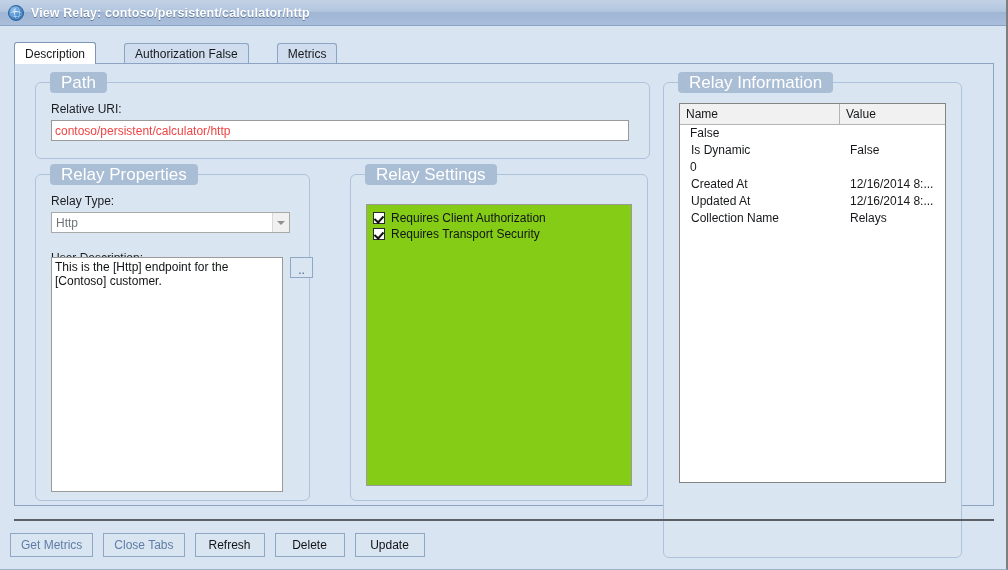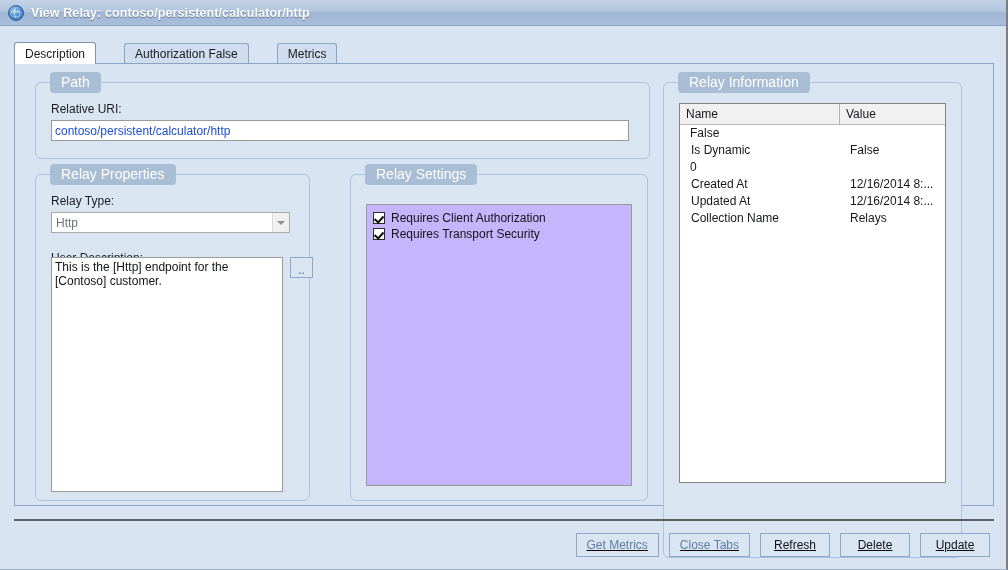--- a/index.html
+++ b/index.html
@@ -130,40 +130,40 @@
   }
   .group-badge {
     position: absolute;
     top: -11px;
     left: 14px;
     height: 21px;
     line-height: 21px;
     padding: 0 11px;
     background: #a9bdd5;
     color: #ffffff;
-    font-size: 14px;
+    font-size: 17px;
     border-radius: 4px;
     white-space: nowrap;
     z-index: 2;
   }
 
   .field-label {
     position: absolute;
     font-size: 12px;
     color: #1b1d20;
     white-space: nowrap;
   }
 
   .textbox {
     position: absolute;
     background: #ffffff;
     border: 1px solid #9a9a9a;
     box-sizing: border-box;
     font-size: 12px;
-    color: #1d4ed8;
+    color: #ef4444;
     padding: 2px 3px;
     font-family: "Liberation Sans", sans-serif;
     outline: none;
   }
 
   .combo {
     position: absolute;
     background: #ffffff;
     border: 1px solid #a9a9a9;
     box-sizing: border-box;
@@ -221,21 +221,21 @@
     display: flex;
     align-items: flex-end;
     justify-content: center;
     padding-bottom: 2px;
     line-height: 9px;
   }
 
   
   .checklist {
     position: absolute;
-    background: #c4b5fd;
+    background: #84cc16;
     border: 1px solid #9a9a9a;
     box-sizing: border-box;
     padding: 5px 0 0 6px;
   }
   .check-row {
     display: flex;
     align-items: center;
     height: 16px;
     margin-bottom: 0px;
   }
@@ -312,24 +312,23 @@
     border-top: 2px solid #5b6163;
   }
   .footer {
     position: absolute;
     left: 0;
     top: 521px;
     width: 1006px;
     height: 47px;
     display: flex;
     align-items: center;
-    justify-content: flex-end;
+    justify-content: flex-start;
     padding-right: 16px;
     box-sizing: border-box;
-    text-decoration: underline;
   }
   .btn {
     height: 24px;
     min-width: 70px;
     margin-left: 10px;
     background: #dae5f2;
     border: 1px solid #8fa7c4;
     box-sizing: border-box;
     font-size: 12px;
     color: #111315;

